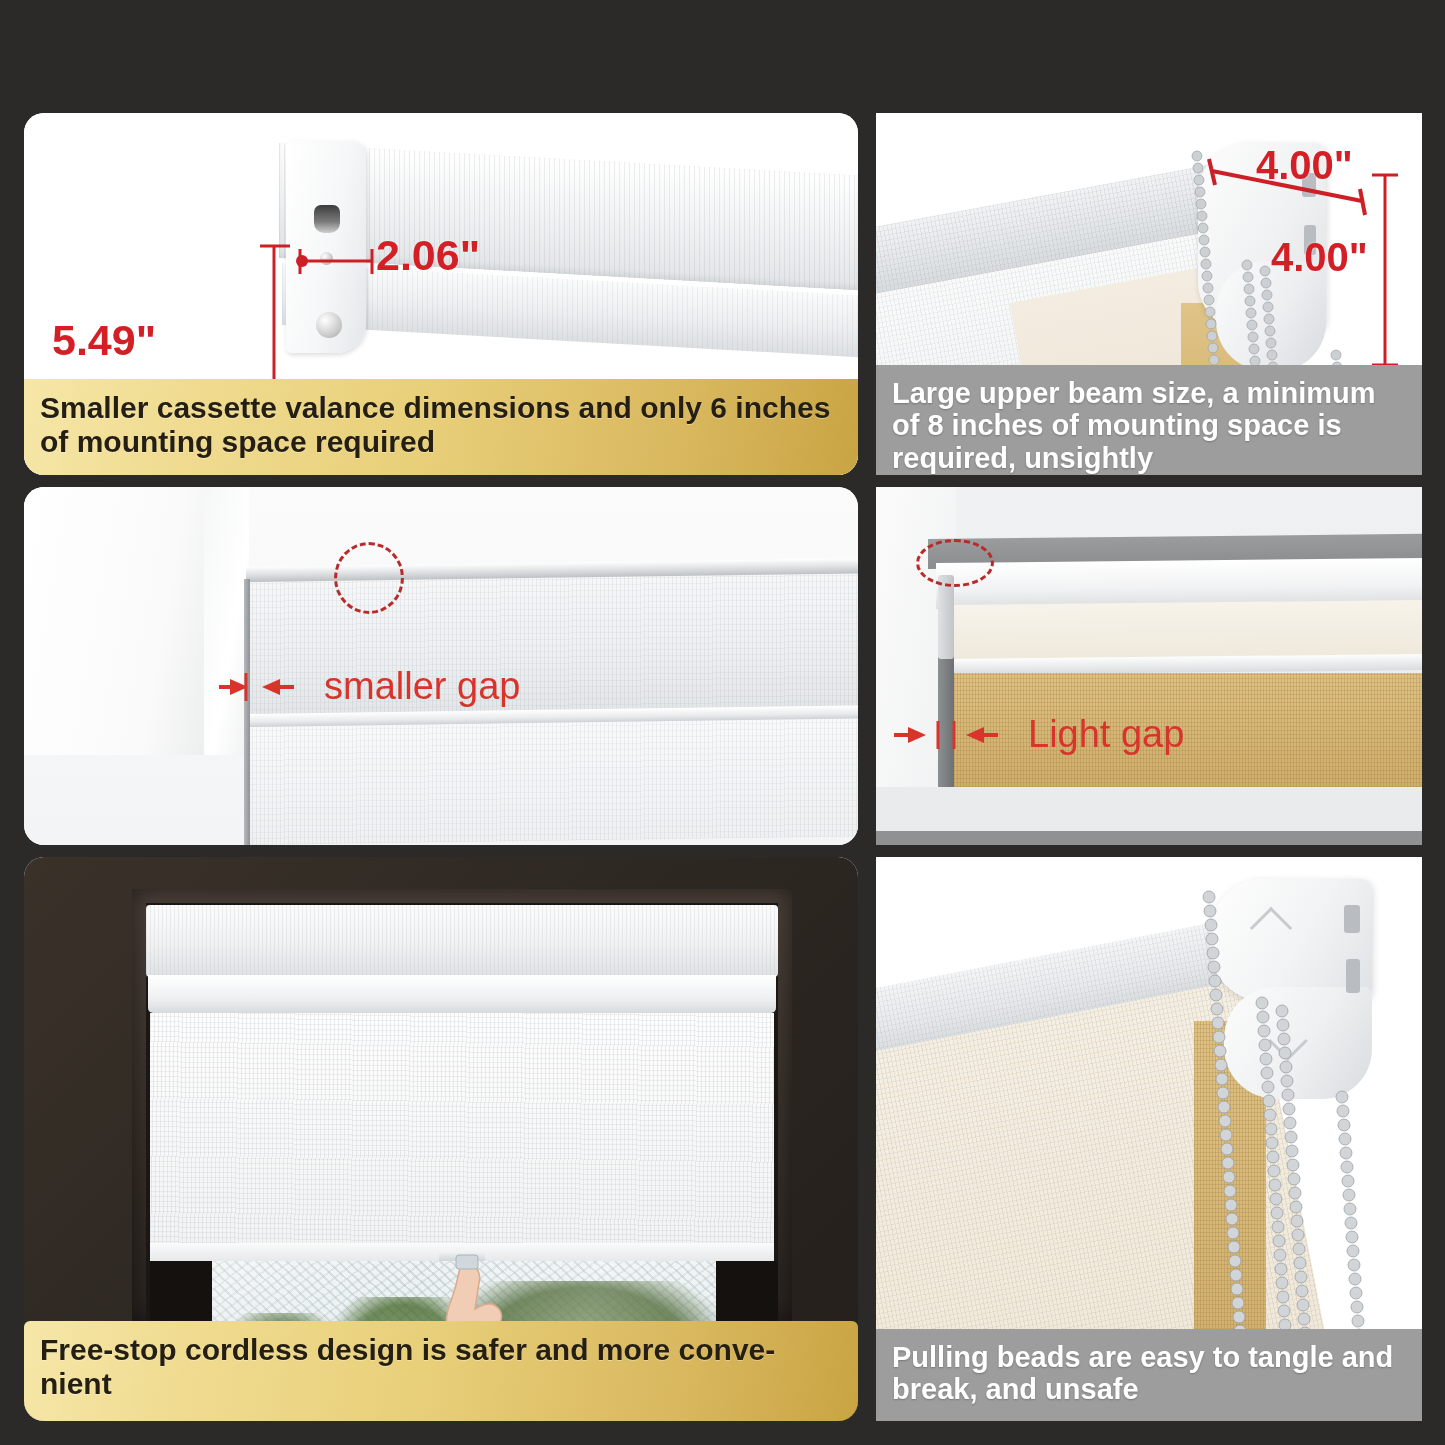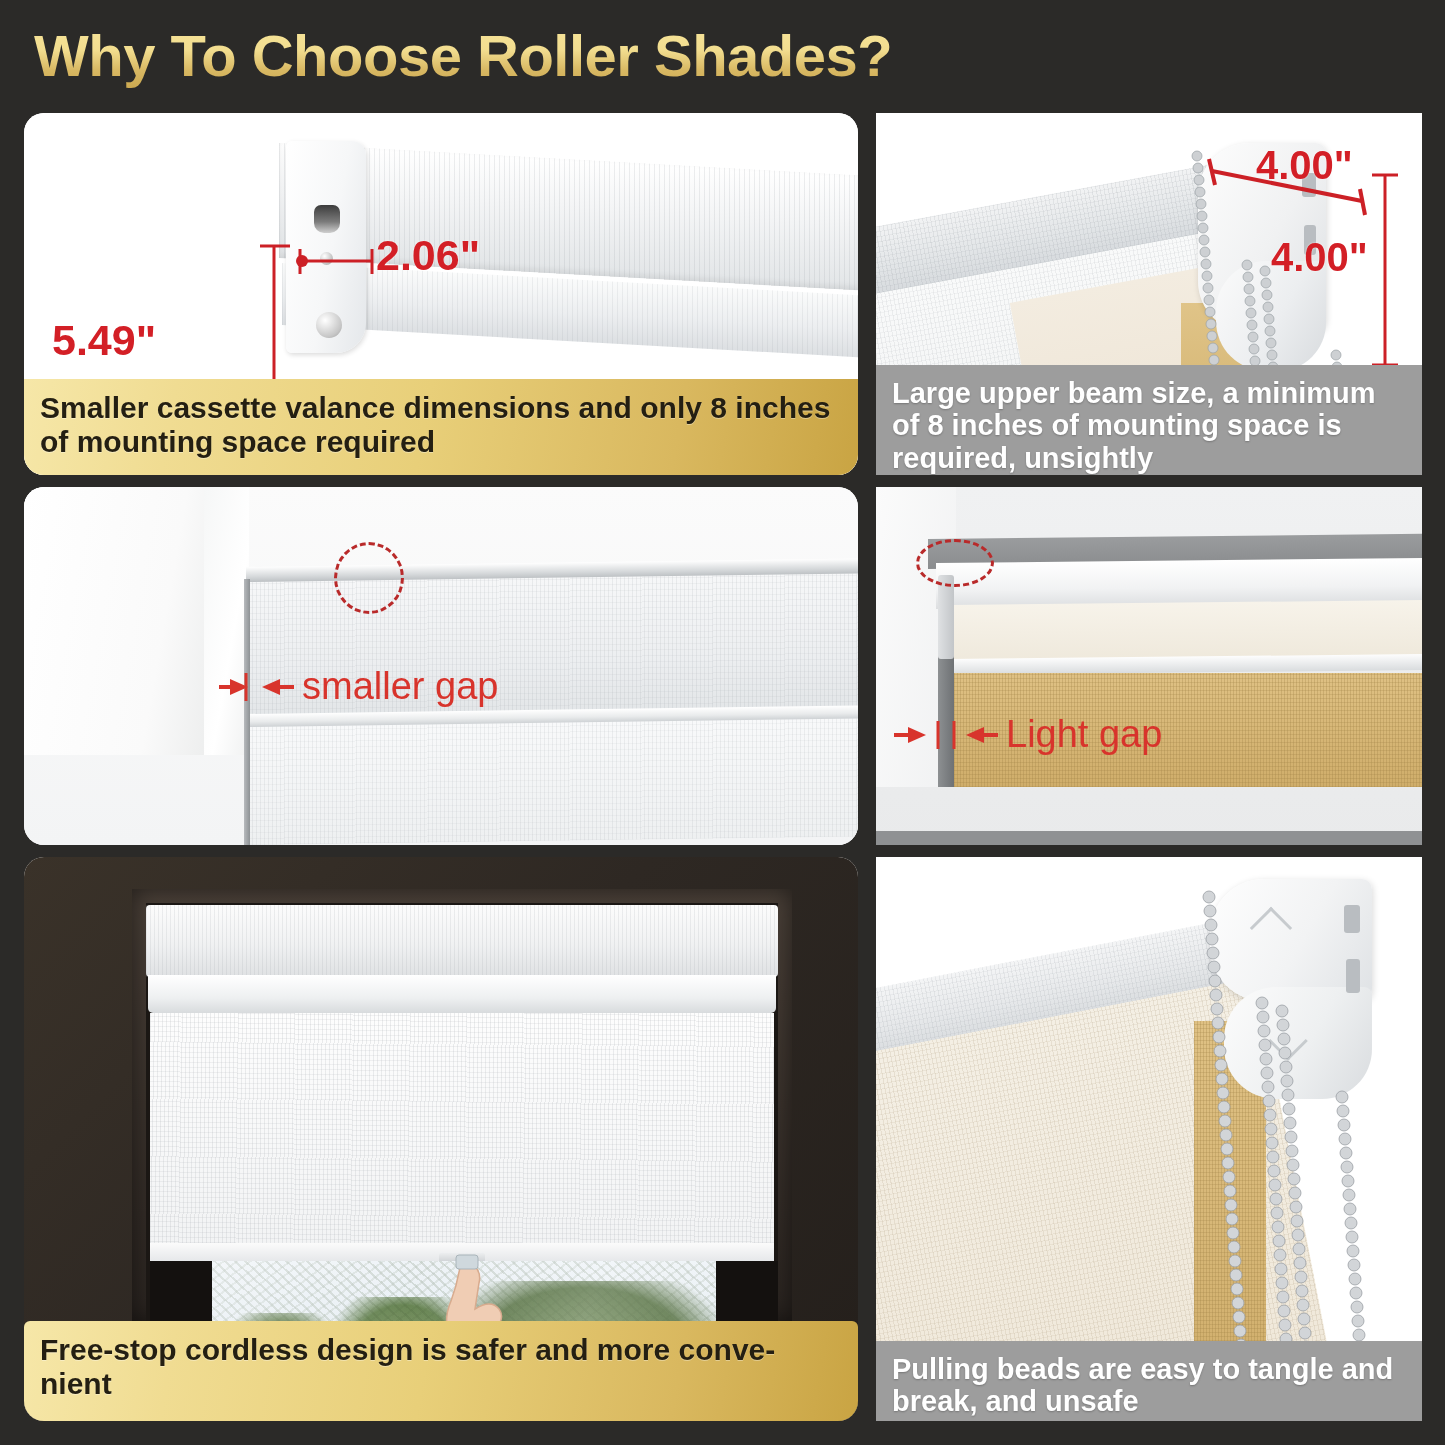--- a/index.html
+++ b/index.html
@@ -101,34 +101,34 @@
     color: #d31f26;
     font-weight: bold;
     white-space: nowrap;
     text-shadow: 0 0 2px rgba(255,255,255,.85);
   }
   .gap-label {
     position: absolute;
     color: #d8342c;
     font-weight: normal;
     white-space: nowrap;
+    margin-left: 22px;
   }
   .dashed-ellipse {
     position: absolute;
     border: 3px dashed #b92a2a;
     border-radius: 50%;
   }
   svg.ann { position: absolute; overflow: visible; }
 </style>
 </head>
 <body>
 
 <div class="page">
 
-  <div class="title">Why To Choose Roller Shades?</div>
 
   <div class="panel left" style="left:24px; top:113px; width:834px; height:362px;">
     <div class="photo">
       <div style="position:absolute;inset:0;background:#fff;"></div>
 
       <div style="position:absolute;left:255px;top:30px;width:580px;height:115px;
            background:linear-gradient(180deg,#ffffff 0%,#f4f5f6 40%,#e2e5e7 100%);
            transform:skewY(3.2deg); transform-origin:left top;
            box-shadow:inset 0 -3px 6px rgba(0,0,0,.08);"></div>
       <div style="position:absolute;left:255px;top:30px;width:580px;height:115px;
@@ -165,21 +165,21 @@
         <line x1="276" y1="148" x2="348" y2="148" stroke="#cc2026" stroke-width="3"></line>
         <line x1="276" y1="136" x2="276" y2="161" stroke="#cc2026" stroke-width="3"></line>
         <line x1="348" y1="136" x2="348" y2="161" stroke="#cc2026" stroke-width="3"></line>
         <circle cx="278" cy="148" r="6" fill="#cc2026"></circle>
       </svg>
 
       <div class="dim-label" style="left:352px; top:118px; font-size:43px;">2.06"</div>
       <div class="dim-label" style="left:28px; top:203px; font-size:43px;">5.49"</div>
     </div>
 
-    <div class="caption gold" style="height:96px;">Smaller cassette valance dimensions and only 8 inches of mounting space required</div>
+    <div class="caption gold" style="height:96px;">Smaller cassette valance dimensions and only 6 inches of mounting space required</div>
   </div>
 
   <div class="panel right" style="left:876px; top:113px; width:546px; height:362px;">
     <div class="photo">
       <div style="position:absolute;inset:0;background:#fff;"></div>
 
       <div style="position:absolute;left:-40px;top:42px;width:430px;height:86px;
            background:linear-gradient(180deg,#f2f3f4 0%,#e3e6e8 45%,#cfd3d7 100%);
            transform:rotate(-10.5deg); transform-origin:right center;"></div>
       <div style="position:absolute;left:-40px;top:42px;width:430px;height:86px;
@@ -639,16 +639,16 @@
               <circle cx="485" cy="506" r="6"></circle>
               <circle cx="486" cy="520" r="6"></circle>
             <circle cx="487" cy="534" r="6"></circle>
               <circle cx="488" cy="548" r="6"></circle>
               <circle cx="489" cy="562" r="6"></circle>
           </g>
         </g>
       </svg>
     </div>
 
-    <div class="caption gray" style="height:80px;">Pulling beads are easy to tangle and break, and unsafe</div>
+    <div class="caption gray" style="height:92px;">Pulling beads are easy to tangle and break, and unsafe</div>
   </div>
 
 </div>
 
 </body></html>

